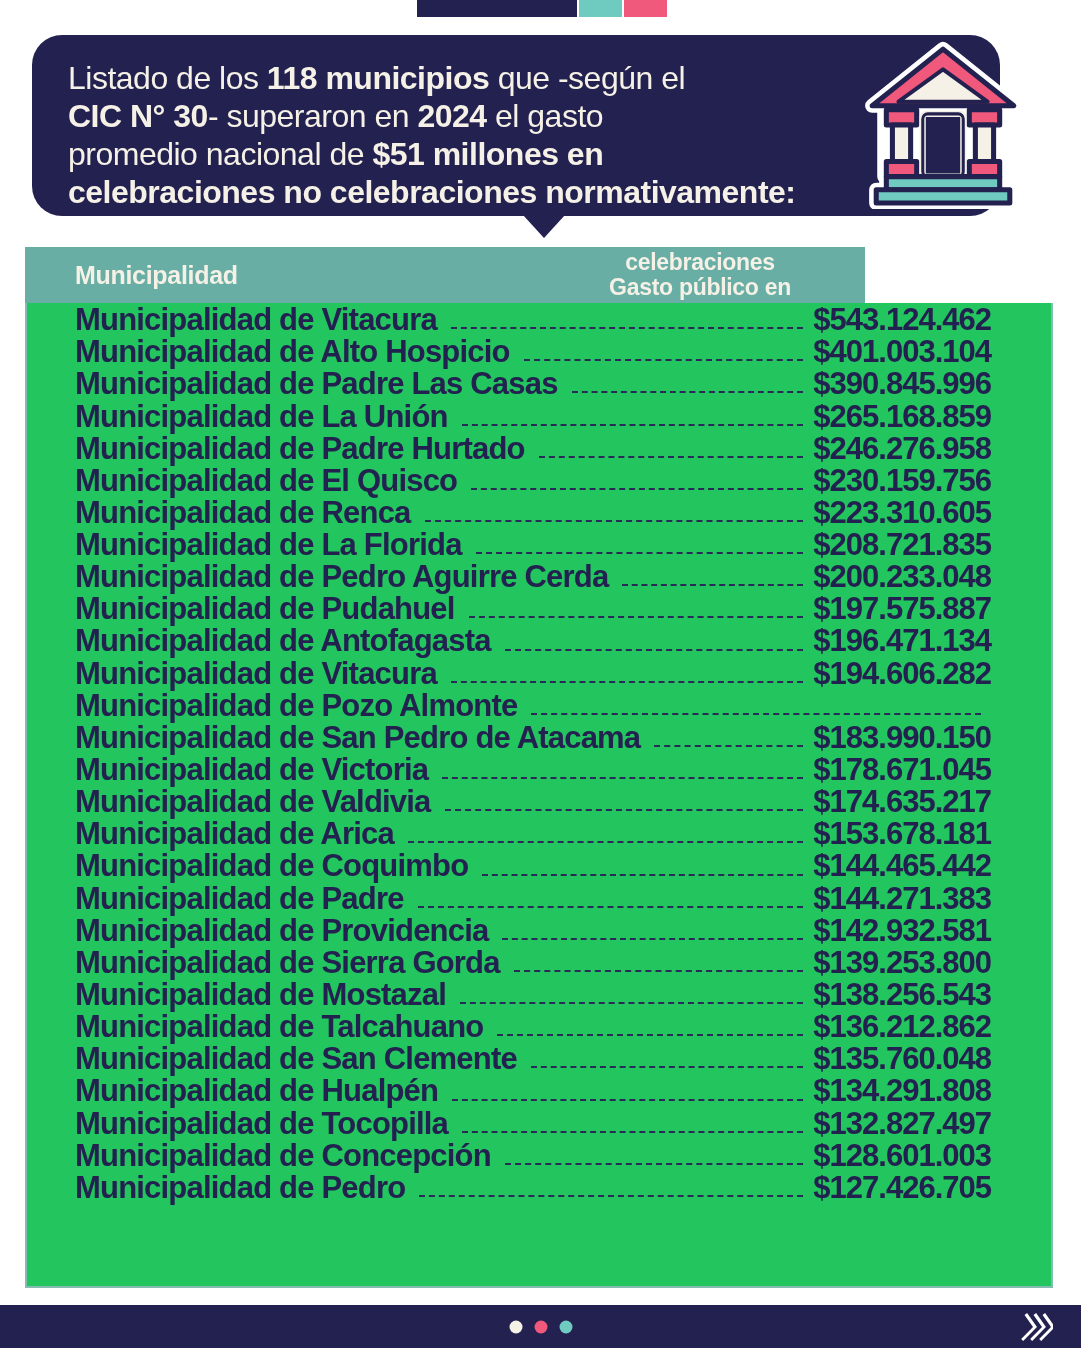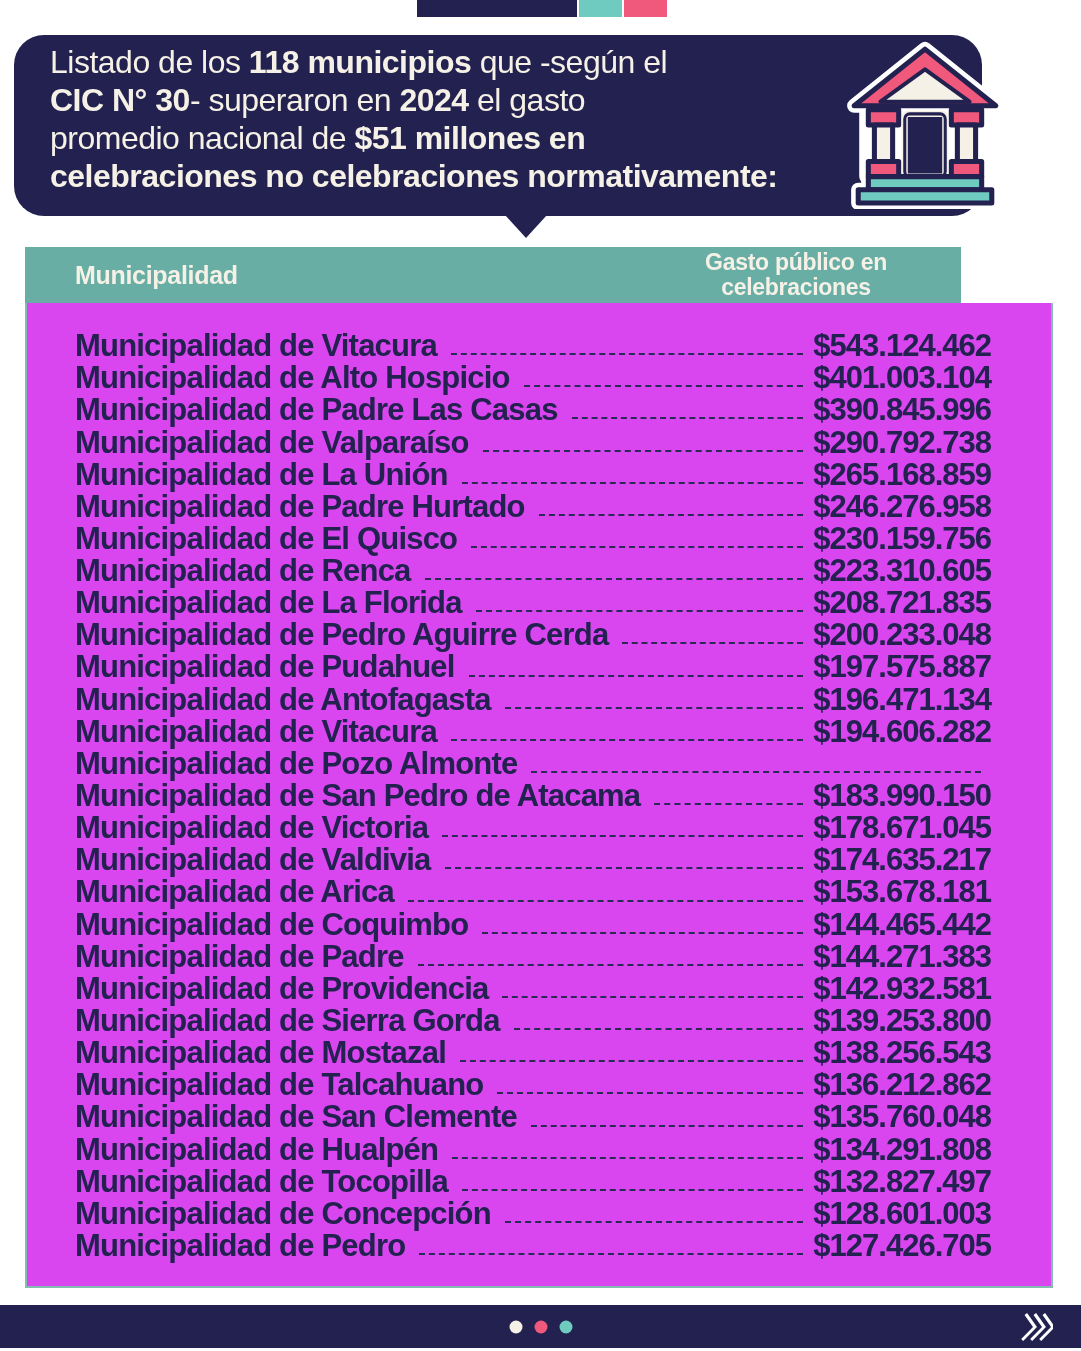--- a/index.html
+++ b/index.html
@@ -19,51 +19,51 @@
 
   
   .top-bar{position:absolute;left:417px;top:0;display:flex;}
   .top-bar .seg{height:17px;}
   .seg-navy{width:160px;background:var(--navy);}
   .seg-teal{width:43px;background:var(--teal-bright);margin-left:2px;}
   .seg-pink{width:43px;background:var(--pink);margin-left:2px;}
 
   
   .header-box{
-    position:absolute;left:14px;top:35px;width:968px;height:181px;
-    background:var(--navy);border-radius:30px;padding:8px 0 0 36px;
+    position:absolute;left:32px;top:35px;width:968px;height:181px;
+    background:var(--navy);border-radius:30px;padding:24px 0 0 36px;
   }
   .headline{color:var(--cream);font-size:32px;line-height:38px;letter-spacing:-0.5px;width:800px;}
   .headline .b{font-weight:bold;}
   .tail{
     position:absolute;left:491px;top:100%;width:0;height:0;margin-top:-1px;
     border-left:21px solid transparent;border-right:21px solid transparent;
     border-top:23px solid var(--navy);
   }
   .bank-icon{position:absolute;left:830px;top:4px;width:162px;height:170px;}
 
   
   .table-header{
-    position:absolute;left:25px;top:247px;width:936px;height:56px;
+    position:absolute;left:25px;top:247px;width:840px;height:56px;
     background:var(--teal-table);color:var(--cream);padding-left:8px;
   }
   .col-muni{
     position:absolute;left:50px;top:50%;transform:translateY(-50%);
     font-weight:bold;font-size:25px;letter-spacing:-0.3px;
   }
   .col-amount{
     position:absolute;right:40px;top:50%;transform:translateY(-50%);
     width:250px;text-align:center;font-weight:bold;font-size:23px;line-height:25px;letter-spacing:-0.3px;
   }
   .table-body{
-    position:absolute;left:25px;top:303px;width:1028px;height:985px;background:#d946ef;
+    position:absolute;left:25px;top:303px;width:1028px;height:985px;background:#22c55e;
     border-left:2px solid var(--border-teal);
     border-right:2px solid var(--border-teal);
     border-bottom:2px solid var(--border-teal);
-    padding:27px 60px 0 48px;
+    padding:1px 60px 0 48px;
   }
   .row{
     height:32.15px;display:flex;align-items:center;white-space:nowrap;
     color:var(--navy);font-weight:bold;font-size:31px;letter-spacing:-0.8px;
   }
   .row .leader{
     flex:1;align-self:flex-end;height:0;
     border-bottom:2.5px dashed #2A2A57;
     margin:0 10px 7px 14px;
   }
@@ -112,22 +112,22 @@
       <rect x="60" y="74" width="40" height="62" rx="5" fill="none" stroke="#232150" stroke-width="3"></rect>
       <rect x="24" y="136" width="112" height="13" fill="#6FCBBF"></rect>
       <rect x="14" y="149" width="132" height="13" fill="#6FCBBF"></rect>
     </g>
   </svg>
 </div>
 
 <div class="table-header">
   <div class="col-muni">Municipalidad</div>
   <div class="col-amount">
+    <div>celebraciones</div>
     <div>Gasto público en</div>
-    <div>celebraciones</div>
   </div>
 </div>
 
 <div class="table-body">
   <div class="row">
     <span class="name">Municipalidad de Vitacura</span>
     <span class="leader"></span>
     <span class="amount">$543.124.462</span>
   </div>
 
@@ -136,25 +136,20 @@
     <span class="leader"></span>
     <span class="amount">$401.003.104</span>
   </div>
 
   <div class="row">
     <span class="name">Municipalidad de Padre Las Casas</span>
     <span class="leader"></span>
     <span class="amount">$390.845.996</span>
   </div>
 
-  <div class="row">
-    <span class="name">Municipalidad de Valparaíso</span>
-    <span class="leader"></span>
-    <span class="amount">$290.792.738</span>
-  </div>
 
   <div class="row">
     <span class="name">Municipalidad de La Unión</span>
     <span class="leader"></span>
     <span class="amount">$265.168.859</span>
   </div>
 
   <div class="row">
     <span class="name">Municipalidad de Padre Hurtado</span>
     <span class="leader"></span>

